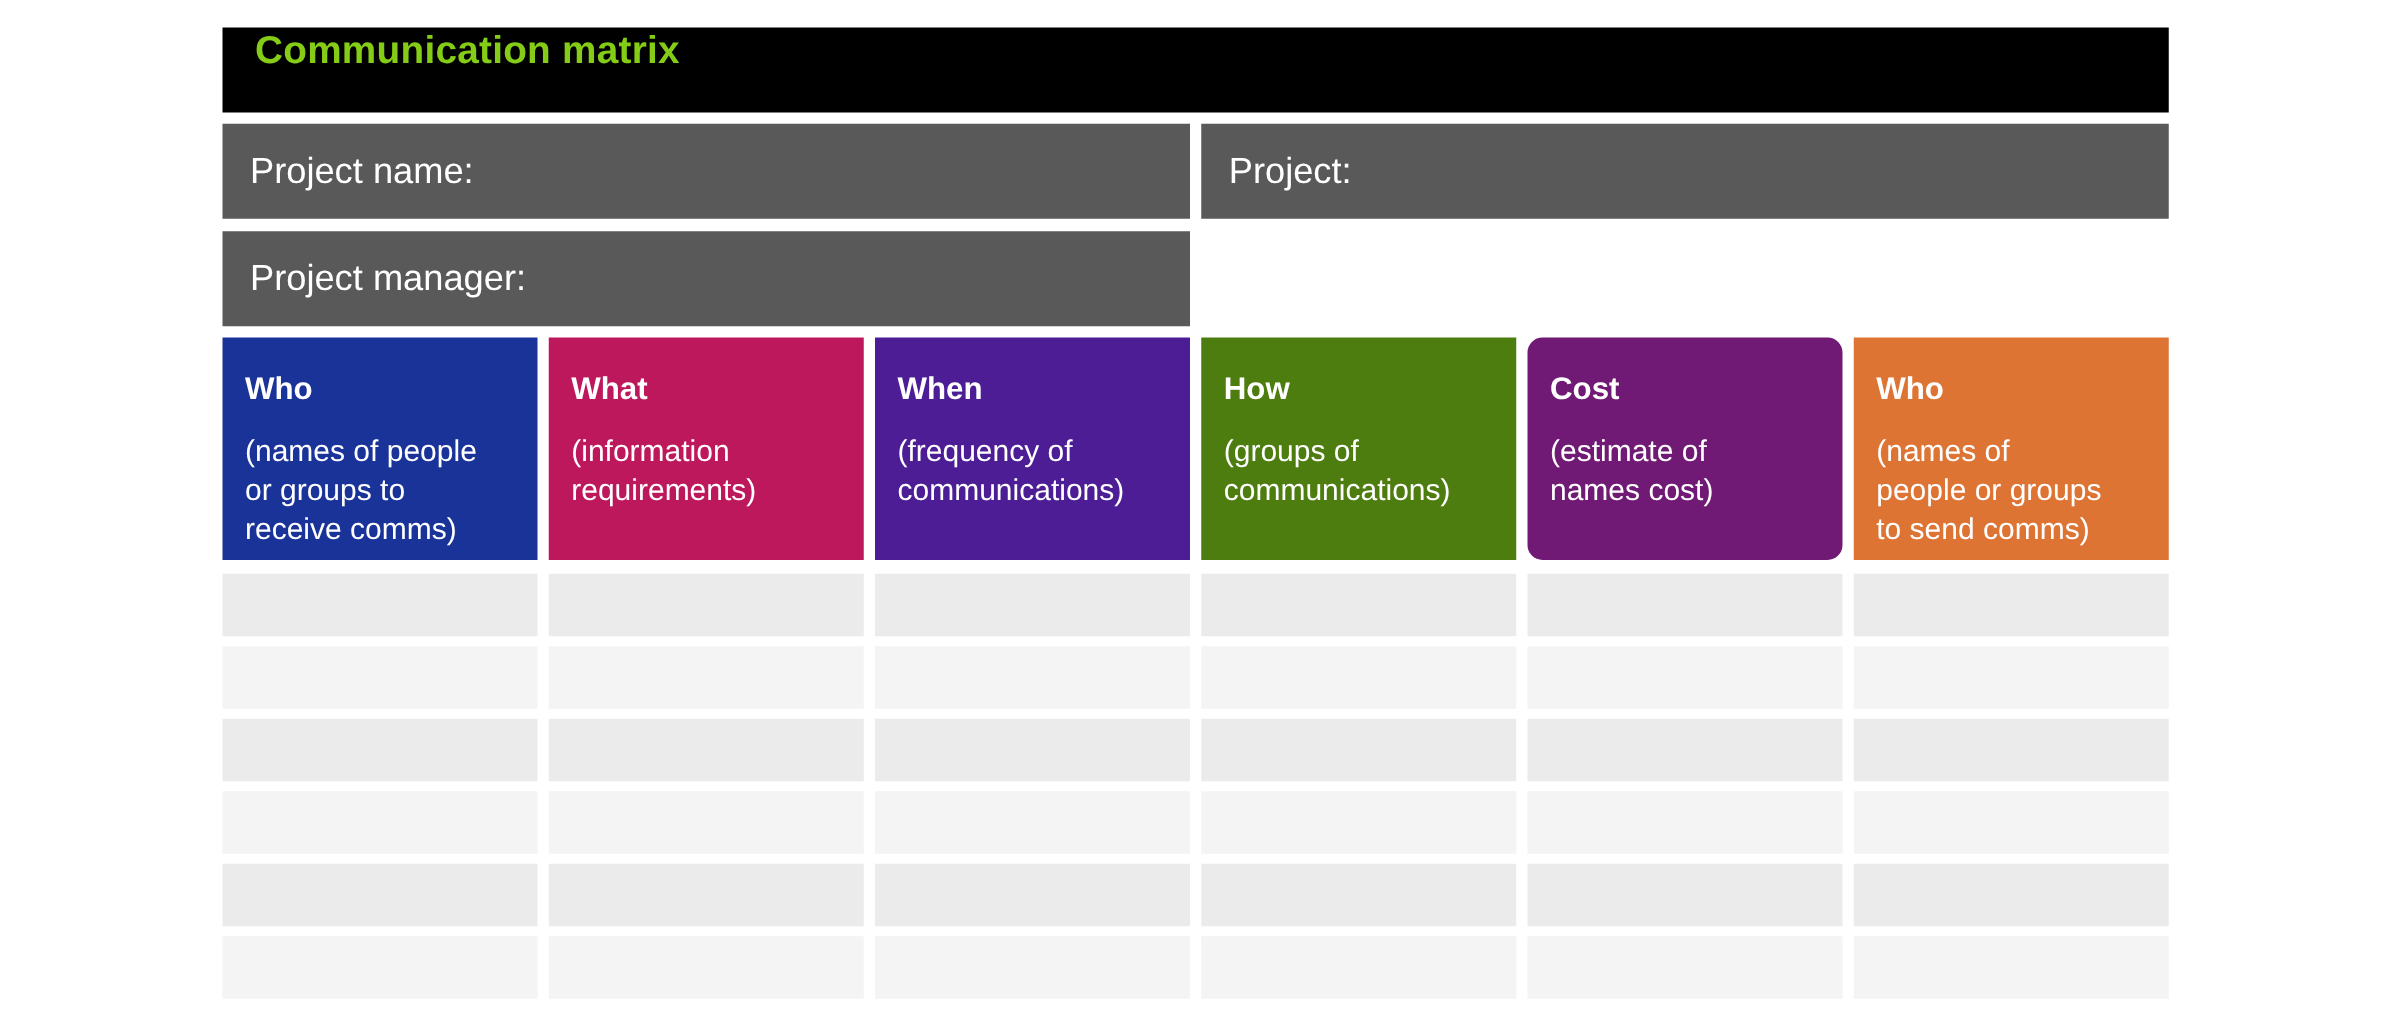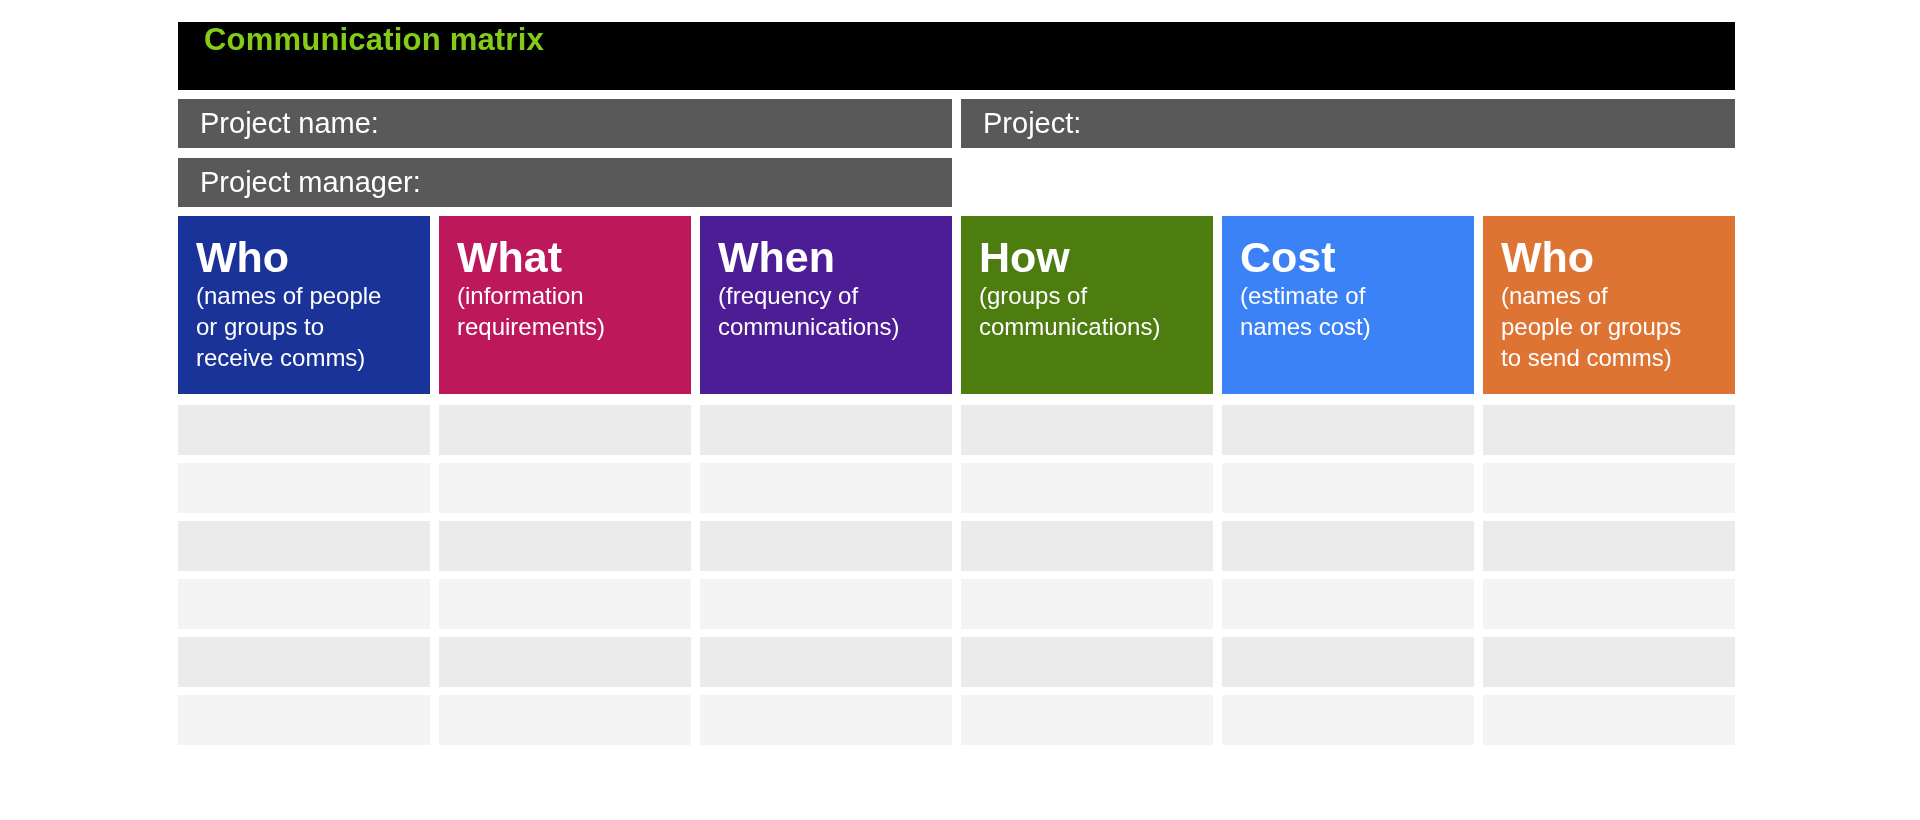--- a/index.html
+++ b/index.html
@@ -35,21 +35,21 @@
   .info-grid {
     display: grid;
     grid-template-columns: repeat(6, 1fr);
     column-gap: 9px;
     row-gap: 10px;
     margin-bottom: 9px;
   }
   .info-cell {
     grid-column: span 3;
     box-sizing: border-box;
-    height: 49px;
+    height: 76px;
     background: #595959;
     color: #ffffff;
     display: flex;
     align-items: center;
     padding-left: 22px;
     font-size: 29px;
     font-weight: 500;
     cursor: text;
   }
   .header-grid {
@@ -58,24 +58,24 @@
     column-gap: 9px;
     margin-bottom: 11px;
   }
   .header-cell {
     box-sizing: border-box;
     height: 178px;
     color: #ffffff;
     padding: 22px 16px 0 18px;
   }
   .header-title {
-    font-size: 43px;
+    font-size: 25px;
     font-weight: bold;
     line-height: 38px;
-    margin-bottom: 4px;
+    margin-bottom: 16px;
   }
   .header-sub {
     font-size: 24px;
     line-height: 31px;
     white-space: pre-line;
   }
   .body-grid {
     display: grid;
     grid-template-columns: repeat(6, 1fr);
     column-gap: 9px;
@@ -122,21 +122,21 @@
       <div class="header-cell" style="background: #4c1d95;">
         <div class="header-title">When</div>
         <div class="header-sub">(frequency of
 communications)</div>
       </div>
       <div class="header-cell" style="background: #4d7c0f;">
         <div class="header-title">How</div>
         <div class="header-sub">(groups of
 communications)</div>
       </div>
-      <div class="header-cell" style="background: #3b82f6;">
+      <div class="header-cell" style="background: #701a75; border-radius: 12px;">
         <div class="header-title">Cost</div>
         <div class="header-sub">(estimate of
 names cost)</div>
       </div>
       <div class="header-cell" style="background: rgb(221, 116, 52);">
         <div class="header-title">Who</div>
         <div class="header-sub">(names of
 people or groups
 to send comms)</div>
       </div>

